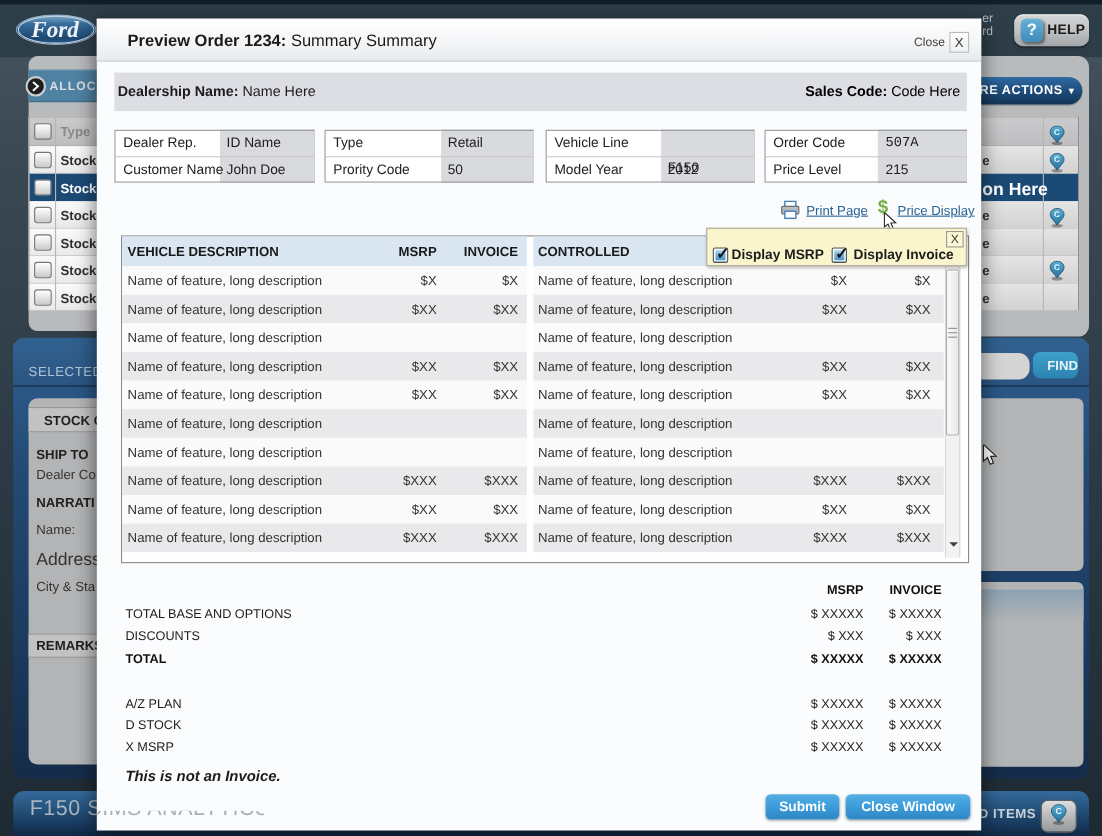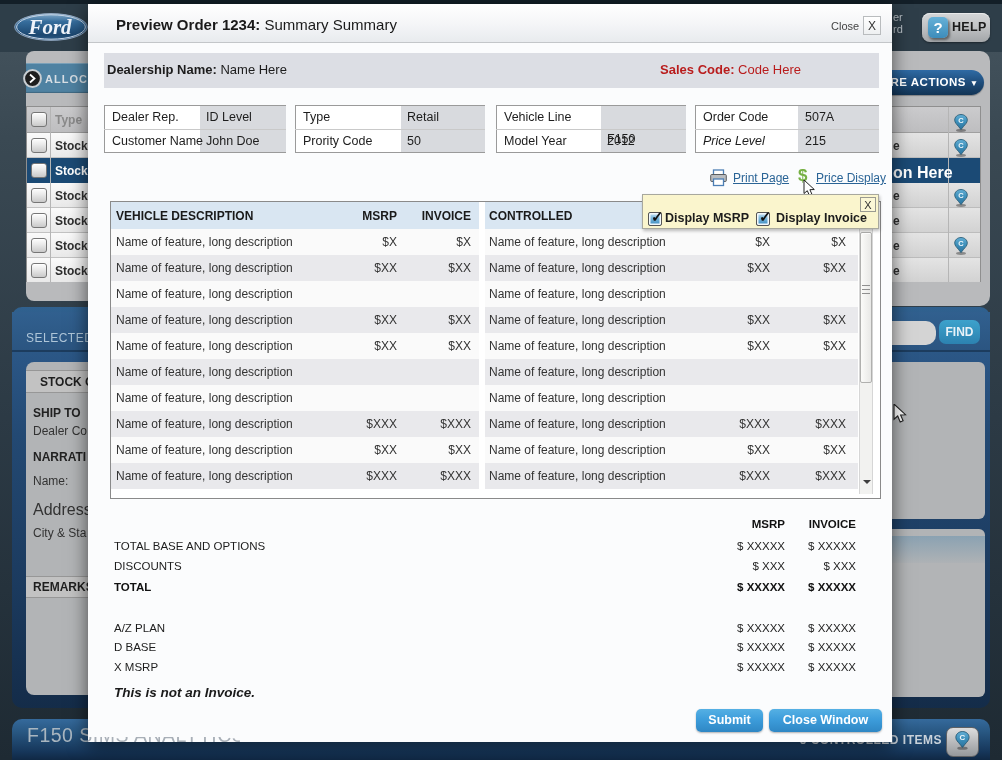--- a/index.html
+++ b/index.html
@@ -131,21 +131,21 @@
 
 <div class="abs" style="left:12px;top:307px;width:978px;height:401px;border-radius:10px;
      background:linear-gradient(180deg,#30618f 0%,#2a5584 14%,#234973 32%,#1b3a5e 70%,#142c49 100%);"></div>
 
 <div class="abs" style="left:12px;top:312px;width:978px;height:40px;
      background:linear-gradient(180deg,#31608f,#2b5581);border-bottom:2px solid #1c3c5e;"></div>
 <div class="abs" style="left:26px;top:331px;color:#aec5d8;font-size:12px;letter-spacing:0.5px;">SELECTED (</div>
 <div class="abs" style="left:855px;top:321px;width:81px;height:24px;background:#d4d4d4;border-radius:10px;"></div>
 <div class="abs" style="left:939px;top:320px;width:41px;height:24px;border-radius:7px;
      background:linear-gradient(180deg,#3da2cc 0%,#2c82b0 100%);
-     color:#e8f2f8;font-size:12px;font-weight:bold;text-align:center;line-height:24px;">FIND</div>
+     color:#e8f2f8;font-size:12px;font-weight:bold;text-align:right;line-height:24px;">FIND</div>
 
 <div class="abs" style="left:26px;top:362px;width:270px;height:333px;background:#b2b4b6;border-radius:8px;"></div>
 <div class="abs" style="left:26px;top:370px;width:270px;height:23px;background:#c2c2c2;border-top:1px solid #979797;border-bottom:1px solid #979797;"></div>
 <div class="abs" style="left:40px;top:375px;color:#1f1f1f;font-size:12px;font-weight:bold;">STOCK OF</div>
 <div class="abs" style="left:33px;top:406px;color:#222;font-size:12px;font-weight:bold;">SHIP TO</div>
 <div class="abs" style="left:33px;top:424px;color:#333;font-size:12px;">Dealer Co</div>
 <div class="abs" style="left:33px;top:450px;color:#222;font-size:12px;font-weight:bold;">NARRATI</div>
 <div class="abs" style="left:33px;top:474px;color:#333;font-size:12px;">Name:</div>
 <div class="abs" style="left:33px;top:501px;color:#333;font-size:16px;">Address:</div>
 <div class="abs" style="left:33px;top:526px;color:#333;font-size:12px;">City &amp; Sta</div>
@@ -164,41 +164,41 @@
 <div class="abs" style="left:946px;top:727px;width:33px;height:30px;border-radius:7px;border:1px solid #5f6164;
      background:linear-gradient(180deg,#dedede 0%,#b9babc 50%,#96989b 100%);"></div>
 <svg class="abs" style="left:955px;top:731px;width:16px;height:20px;" viewBox="0 0 15 19">
     <use href="#pinshape"></use>
   </svg>
 
 <svg class="abs" style="left:893px;top:404px;" width="14" height="20" viewBox="0 0 14 20">
   <path d="M1 0 L1 15.2 L4.7 12 L7.2 18 L10.1 16.8 L7.6 10.9 L12.5 10.7 Z" fill="#fff" stroke="#222" stroke-width="1.1"></path>
 </svg>
 
-<div class="abs" id="modal" style="left:88px;top:4px;width:804px;height:738px;background:#fbfcfd;
+<div class="abs" id="modal" style="left:88px;top:17px;width:804px;height:738px;background:#fbfcfd;
      box-shadow:0 4px 18px rgba(0,0,0,0.6);">
 
   <div class="abs" style="left:0;top:0;width:804px;height:39px;
        background:linear-gradient(180deg,#ffffff 0%,#f4f5f7 55%,#e8ebee 100%);border-bottom:1px solid #c3c6c9;"></div>
   <div class="abs" style="left:28px;top:12px;font-size:15px;color:#1a1a1a;">
     <b>Preview Order 1234:</b> Summary Summary</div>
   <div class="abs" style="left:743px;top:16px;font-size:11px;color:#444;">Close</div>
   <div class="abs" style="left:775px;top:12px;width:18px;height:19px;border:1px solid #b9bcbe;
        background:linear-gradient(180deg,#fff,#eef0f1);text-align:center;line-height:18px;font-size:12px;color:#333;">X</div>
 
   <div class="abs" style="left:16px;top:49px;width:775px;height:35px;background:#dcdee4;"></div>
   <div class="abs" style="left:19px;top:58px;font-size:13px;color:#1c1c1c;text-align:center;"><b>Dealership Name:</b> Name Here</div>
-  <div class="abs" style="left:500px;top:58px;width:285px;text-align:center;font-size:13px;color:#b91c1c;"><b>Sales Code:</b> Code Here</div>
+  <div class="abs" style="left:500px;top:58px;width:285px;text-align:right;font-size:13px;color:#000000;"><b>Sales Code:</b> Code Here</div>
 
   <div class="abs ib" style="left:16px;top:101px;width:182px;"></div>
   <div class="abs ibv" style="left:112px;top:101px;width:86px;"></div>
   <div class="abs ibm" style="left:16px;top:125px;width:182px;"></div>
   <div class="abs ibt" style="left:24px;top:106px;">Dealer Rep.</div>
   <div class="abs ibt" style="left:24px;top:130px;">Customer Name</div>
-  <div class="abs ibt" style="left:118px;top:106px;">ID Level</div>
+  <div class="abs ibt" style="left:118px;top:106px;">ID Name</div>
   <div class="abs ibt" style="left:118px;top:130px;">John Doe</div>
 
   <div class="abs ib" style="left:207px;top:101px;width:190px;"></div>
   <div class="abs ibv" style="left:313px;top:101px;width:84px;"></div>
   <div class="abs ibm" style="left:207px;top:125px;width:190px;"></div>
   <div class="abs ibt" style="left:215px;top:106px;">Type</div>
   <div class="abs ibt" style="left:215px;top:130px;">Prority Code</div>
   <div class="abs ibt" style="left:319px;top:106px;">Retail</div>
   <div class="abs ibt" style="left:319px;top:130px;">50</div>
 
@@ -207,22 +207,22 @@
   <div class="abs ibm" style="left:408px;top:125px;width:190px;"></div>
   <div class="abs ibt" style="left:416px;top:106px;">Vehicle Line</div>
   <div class="abs ibt" style="left:416px;top:130px;">Model Year</div>
   <div class="abs ibt" style="left:519px;top:106px;margin-top:22px;">F150</div>
   <div class="abs ibt" style="left:519px;top:130px;">2012</div>
 
   <div class="abs ib" style="left:607px;top:101px;width:184px;"></div>
   <div class="abs ibv" style="left:710px;top:101px;width:81px;"></div>
   <div class="abs ibm" style="left:607px;top:125px;width:184px;"></div>
   <div class="abs ibt" style="left:615px;top:106px;">Order Code</div>
-  <div class="abs ibt" style="left:615px;top:130px;font-style:italic;">Price Level</div>
-  <div class="abs ibt" style="left:717px;top:106px;">507A</div>
+  <div class="abs ibt" style="left:615px;top:130px;">Price Level</div>
+  <div class="abs ibt" style="left:717px;top:106px;font-family:Liberation Mono, monospace;">507A</div>
   <div class="abs ibt" style="left:717px;top:130px;">215</div>
 
   <svg class="abs" style="left:622px;top:165px;" width="17" height="18" viewBox="0 0 17 18">
     <rect x="3.5" y="1" width="10" height="5" fill="#fff" stroke="#4d7fb5" stroke-width="1.3"></rect>
     <rect x="0.7" y="5.5" width="15.6" height="7" rx="1" fill="#b9bcbf" stroke="#5a5d60" stroke-width="1"></rect>
     <rect x="3.5" y="10" width="10" height="6.5" fill="#fff" stroke="#4d7fb5" stroke-width="1.3"></rect>
   </svg>
   <div class="abs lnk" style="left:645px;top:167px;">Print Page</div>
   <div class="abs" style="left:710px;top:162px;color:#76b043;font-size:17px;font-weight:bold;">$</div>
   <div class="abs lnk" style="left:728px;top:167px;">Price Display</div>
@@ -335,21 +335,21 @@
   <div class="abs sum" style="left:26px;top:556px;">DISCOUNTS</div>
   <div class="abs sum" style="left:560px;top:556px;width:137px;text-align:right;">$ XXX</div>
   <div class="abs sum" style="left:660px;top:556px;width:108px;text-align:right;">$ XXX</div>
   <div class="abs sumb" style="left:26px;top:577px;">TOTAL</div>
   <div class="abs sumb" style="left:560px;top:577px;width:137px;text-align:right;">$ XXXXX</div>
   <div class="abs sumb" style="left:660px;top:577px;width:108px;text-align:right;">$ XXXXX</div>
 
   <div class="abs sum" style="left:26px;top:618px;">A/Z PLAN</div>
   <div class="abs sum" style="left:560px;top:618px;width:137px;text-align:right;">$ XXXXX</div>
   <div class="abs sum" style="left:660px;top:618px;width:108px;text-align:right;">$ XXXXX</div>
-  <div class="abs sum" style="left:26px;top:637px;">D BASE</div>
+  <div class="abs sum" style="left:26px;top:637px;">D STOCK</div>
   <div class="abs sum" style="left:560px;top:637px;width:137px;text-align:right;">$ XXXXX</div>
   <div class="abs sum" style="left:660px;top:637px;width:108px;text-align:right;">$ XXXXX</div>
   <div class="abs sum" style="left:26px;top:657px;">X MSRP</div>
   <div class="abs sum" style="left:560px;top:657px;width:137px;text-align:right;">$ XXXXX</div>
   <div class="abs sum" style="left:660px;top:657px;width:108px;text-align:right;">$ XXXXX</div>
 
   <div class="abs" style="left:26px;top:681px;font-size:13.5px;font-weight:bold;font-style:italic;color:#1a1a1a;">This is not an Invoice.</div>
 
   <div class="abs btn" style="left:608px;top:705px;width:67px;">Submit</div>
   <div class="abs btn" style="left:681px;top:705px;width:113px;">Close Window</div>

